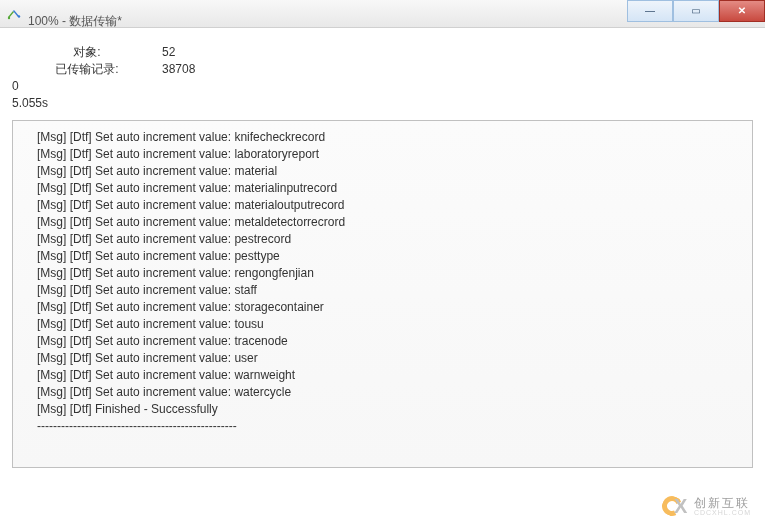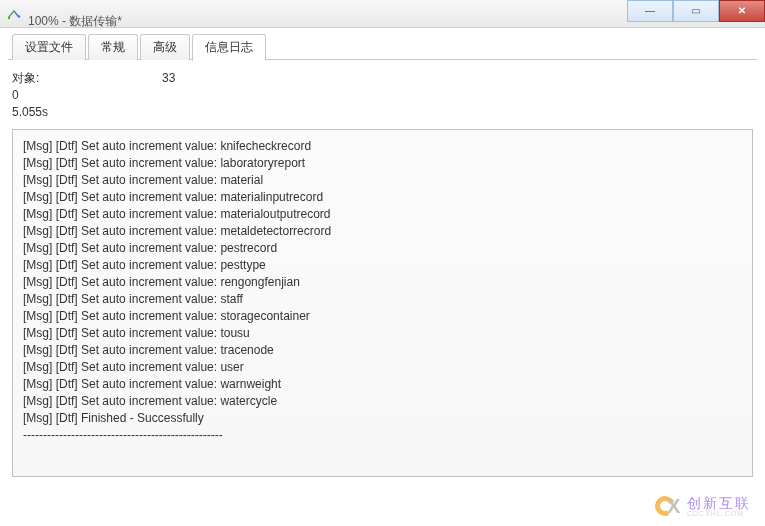--- a/index.html
+++ b/index.html
@@ -85,36 +85,37 @@
   }
   .tab.active {
     background: #fff;
     z-index: 3;
     border-bottom: 1px solid #fff;
     margin-bottom: -1px;
   }
   
   .summary {
     margin: 10px 4px 8px 4px;
+    text-align: center;
   }
   .summary-row {
     display: flex;
     font-size: 12px;
     line-height: 17px;
     color: #333;
   }
   .summary-row .label { width: 150px; }
   .summary-row .value { }
   
   .log-panel {
     margin: 0 4px;
     border: 1px solid #c0c0c0;
     background: linear-gradient(#fbfbfb, #f7f7f7);
     height: 348px;
-    padding: 8px 10px;
+    padding: 8px 24px;
     overflow-y: scroll;
     font-family: "Segoe UI", Tahoma, sans-serif;
     font-size: 12px;
     color: #333;
     white-space: pre-wrap;
   }
   .log-line {
     line-height: 17px;
   }
   
@@ -143,21 +144,21 @@
     border-radius:50%; transform:rotate(20deg);
     left:0; top:4px;
   }
   .watermark .ck .x {
     position:absolute; font-weight:bold; color:#a7a7a7;
     font-size:20px; left:12px; top:3px;
   }
   .watermark .txt {
     display:flex; flex-direction:column; line-height:1;
   }
-  .watermark .txt .zh { font-size:14px; color:#8b5cf6; letter-spacing:2px; }
+  .watermark .txt .zh { font-size:12px; color:#737373; letter-spacing:2px; }
   .watermark .txt .en { font-size:7px; color:#c5c5c5; letter-spacing:1px; }
 </style>
 </head>
 <body>
 
 <div class="titlebar">
   <span class="app-icon">
     <svg viewBox="0 0 16 16">
       <path d="M2 11 L7 5 L8 6 L3 12 Z" fill="#56a838"></path>
       <path d="M8 4 L13 10 L12 11 L7 5 Z" fill="#3a7bd5"></path>
@@ -174,31 +175,29 @@
         <span>▭</span>
       </div>
     <div class="win-btn win-close">
         <span>✕</span>
       </div>
   </div>
 </div>
 
 <div class="client">
 
-  <div class="tabs" id="tab-bar">
-      <div class="tab"><span>设置文件</span></div>
-      <div class="tab"><span>常规</span></div>
-      <div class="tab"><span>高级</span></div>
-      <div class="tab active"><span>信息日志</span></div>
-    </div>
 
   <div class="summary" id="summary-panel">
       <div class="summary-row">
         <span class="label">对象:</span>
-        <span class="value">33</span>
+        <span class="value">52</span>
+      </div>
+      <div class="summary-row">
+        <span class="label">已传输记录:</span>
+        <span class="value">38708</span>
       </div>
       <div class="summary-row">
         <span class="value">0</span>
       </div>
       <div class="summary-row">
         <span class="value">5.055s</span>
       </div>
     </div>
 
   <div class="log-panel" id="log-panel"><div class="log-line">[Msg] [Dtf] Set auto increment value: knifecheckrecord</div><div class="log-line">[Msg] [Dtf] Set auto increment value: laboratoryreport</div><div class="log-line">[Msg] [Dtf] Set auto increment value: material</div><div class="log-line">[Msg] [Dtf] Set auto increment value: materialinputrecord</div><div class="log-line">[Msg] [Dtf] Set auto increment value: materialoutputrecord</div><div class="log-line">[Msg] [Dtf] Set auto increment value: metaldetectorrecrord</div><div class="log-line">[Msg] [Dtf] Set auto increment value: pestrecord</div><div class="log-line">[Msg] [Dtf] Set auto increment value: pesttype</div><div class="log-line">[Msg] [Dtf] Set auto increment value: rengongfenjian</div><div class="log-line">[Msg] [Dtf] Set auto increment value: staff</div><div class="log-line">[Msg] [Dtf] Set auto increment value: storagecontainer</div><div class="log-line">[Msg] [Dtf] Set auto increment value: tousu</div><div class="log-line">[Msg] [Dtf] Set auto increment value: tracenode</div><div class="log-line">[Msg] [Dtf] Set auto increment value: user</div><div class="log-line">[Msg] [Dtf] Set auto increment value: warnweight</div><div class="log-line">[Msg] [Dtf] Set auto increment value: watercycle</div><div class="log-line">[Msg] [Dtf] Finished - Successfully</div><div class="log-line">--------------------------------------------------</div></div>

